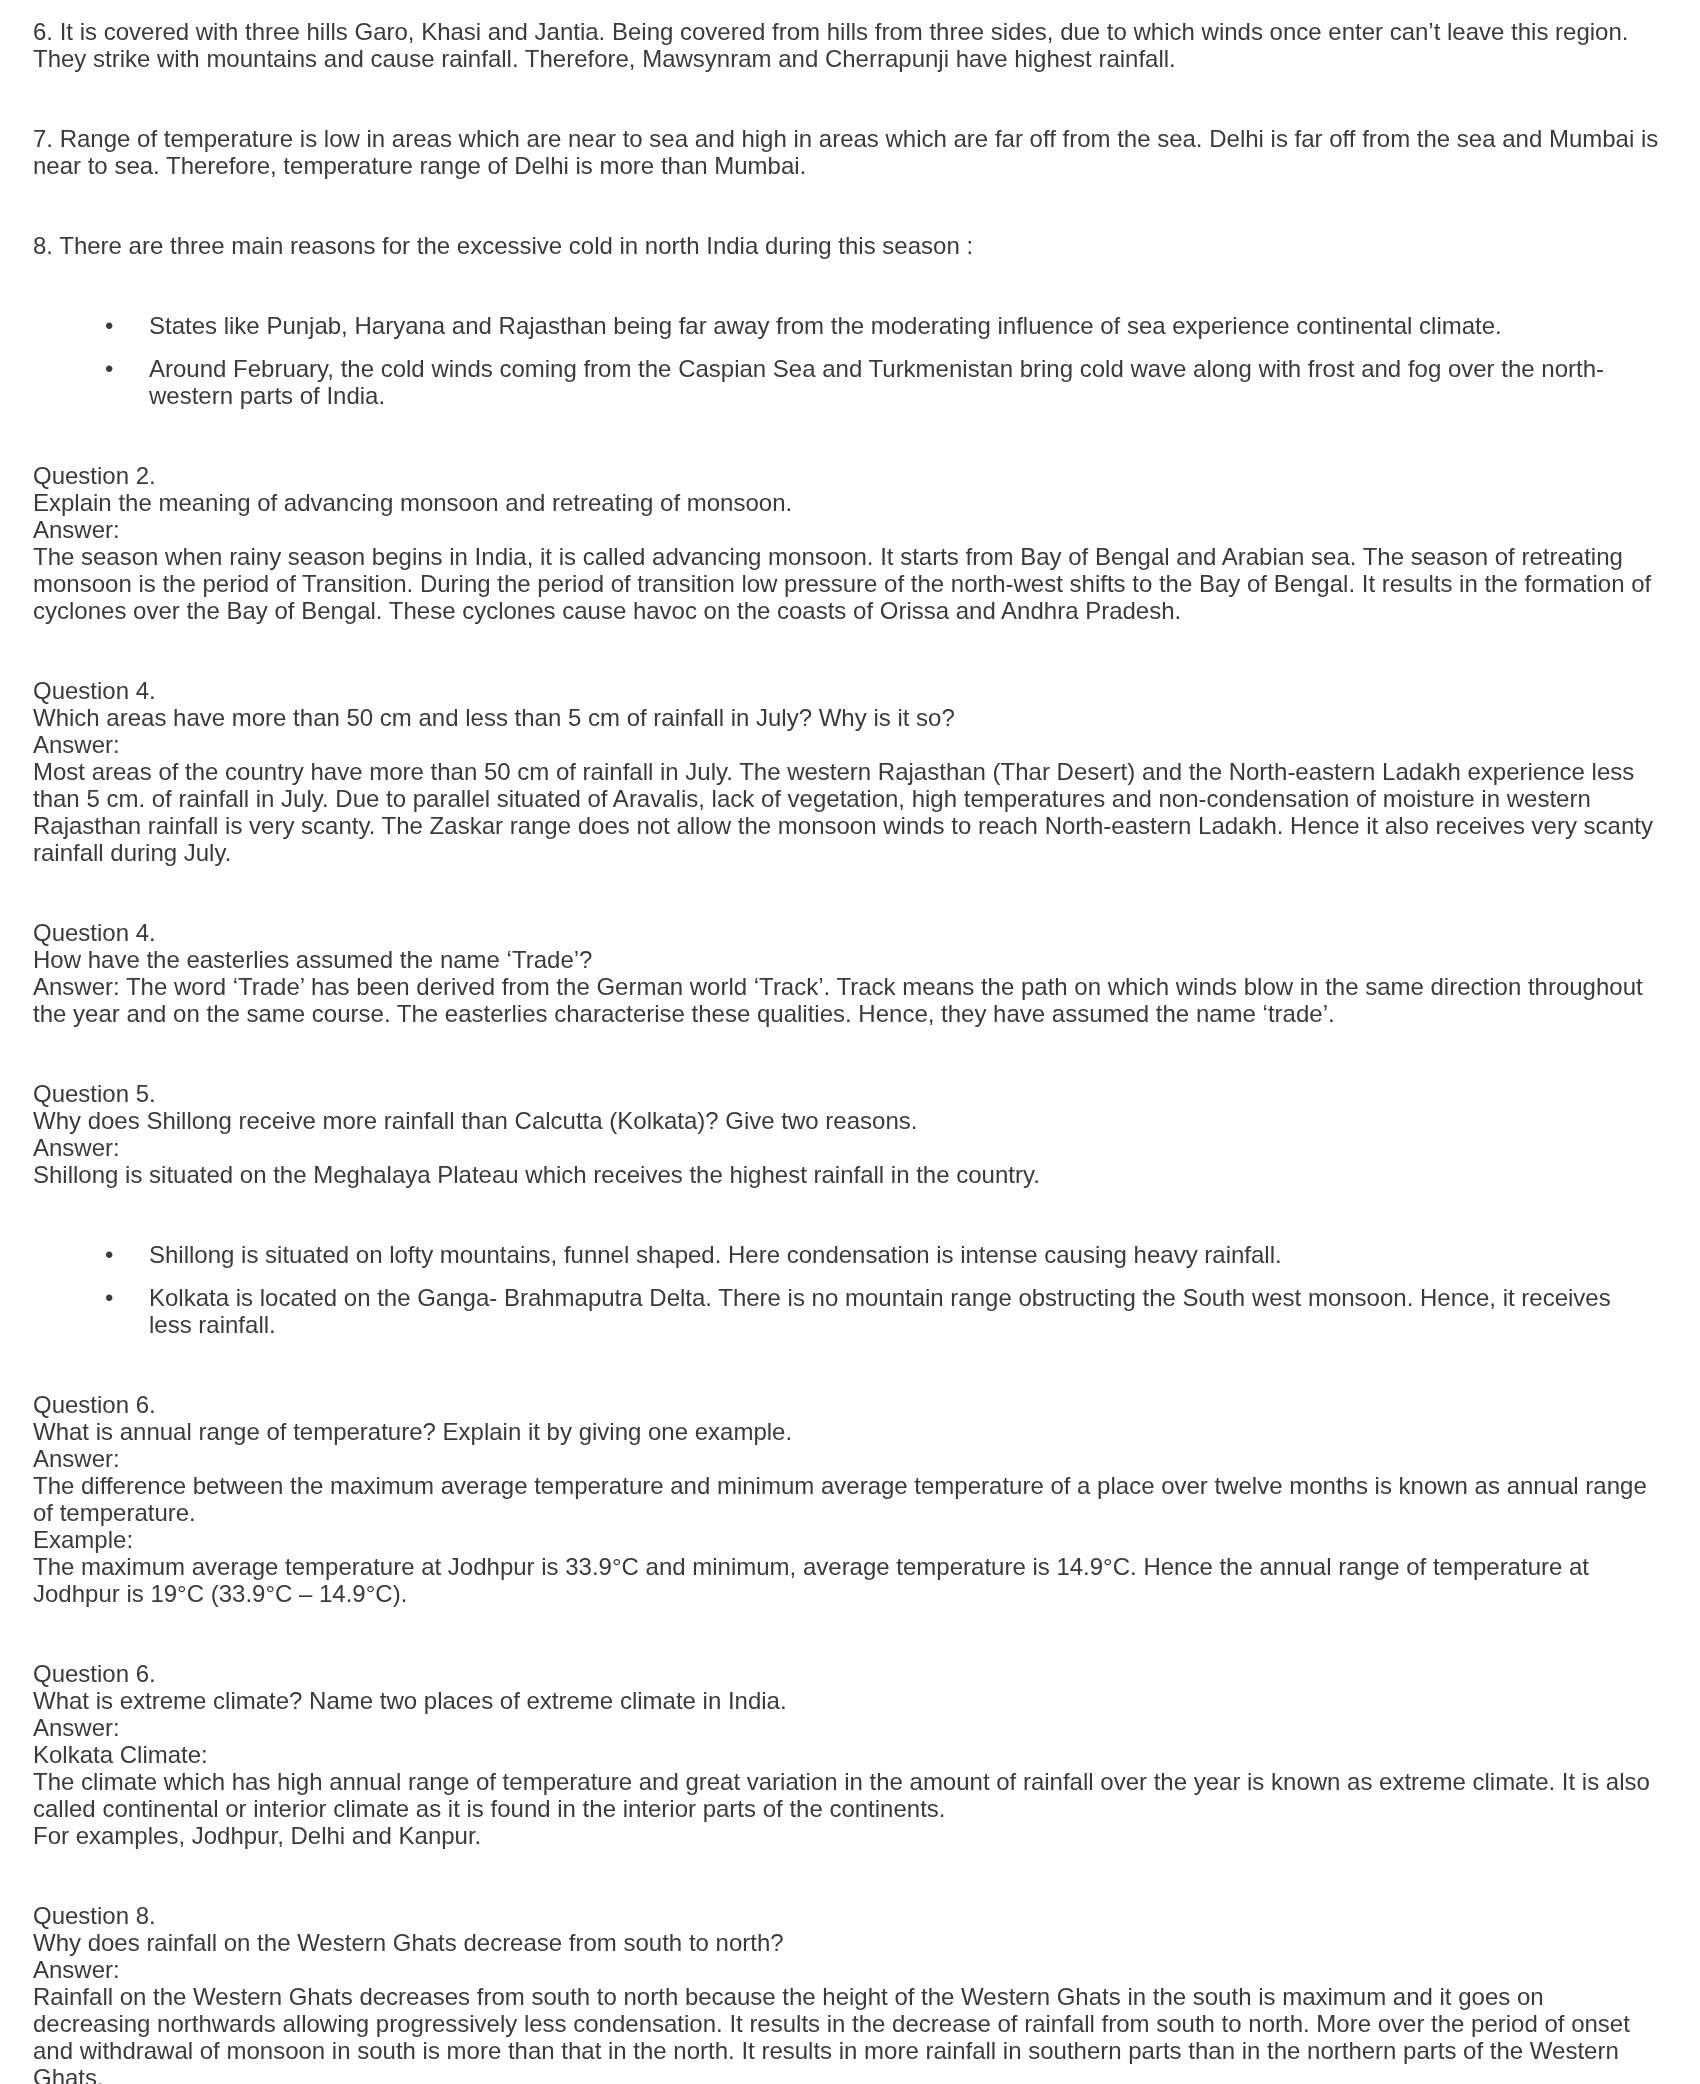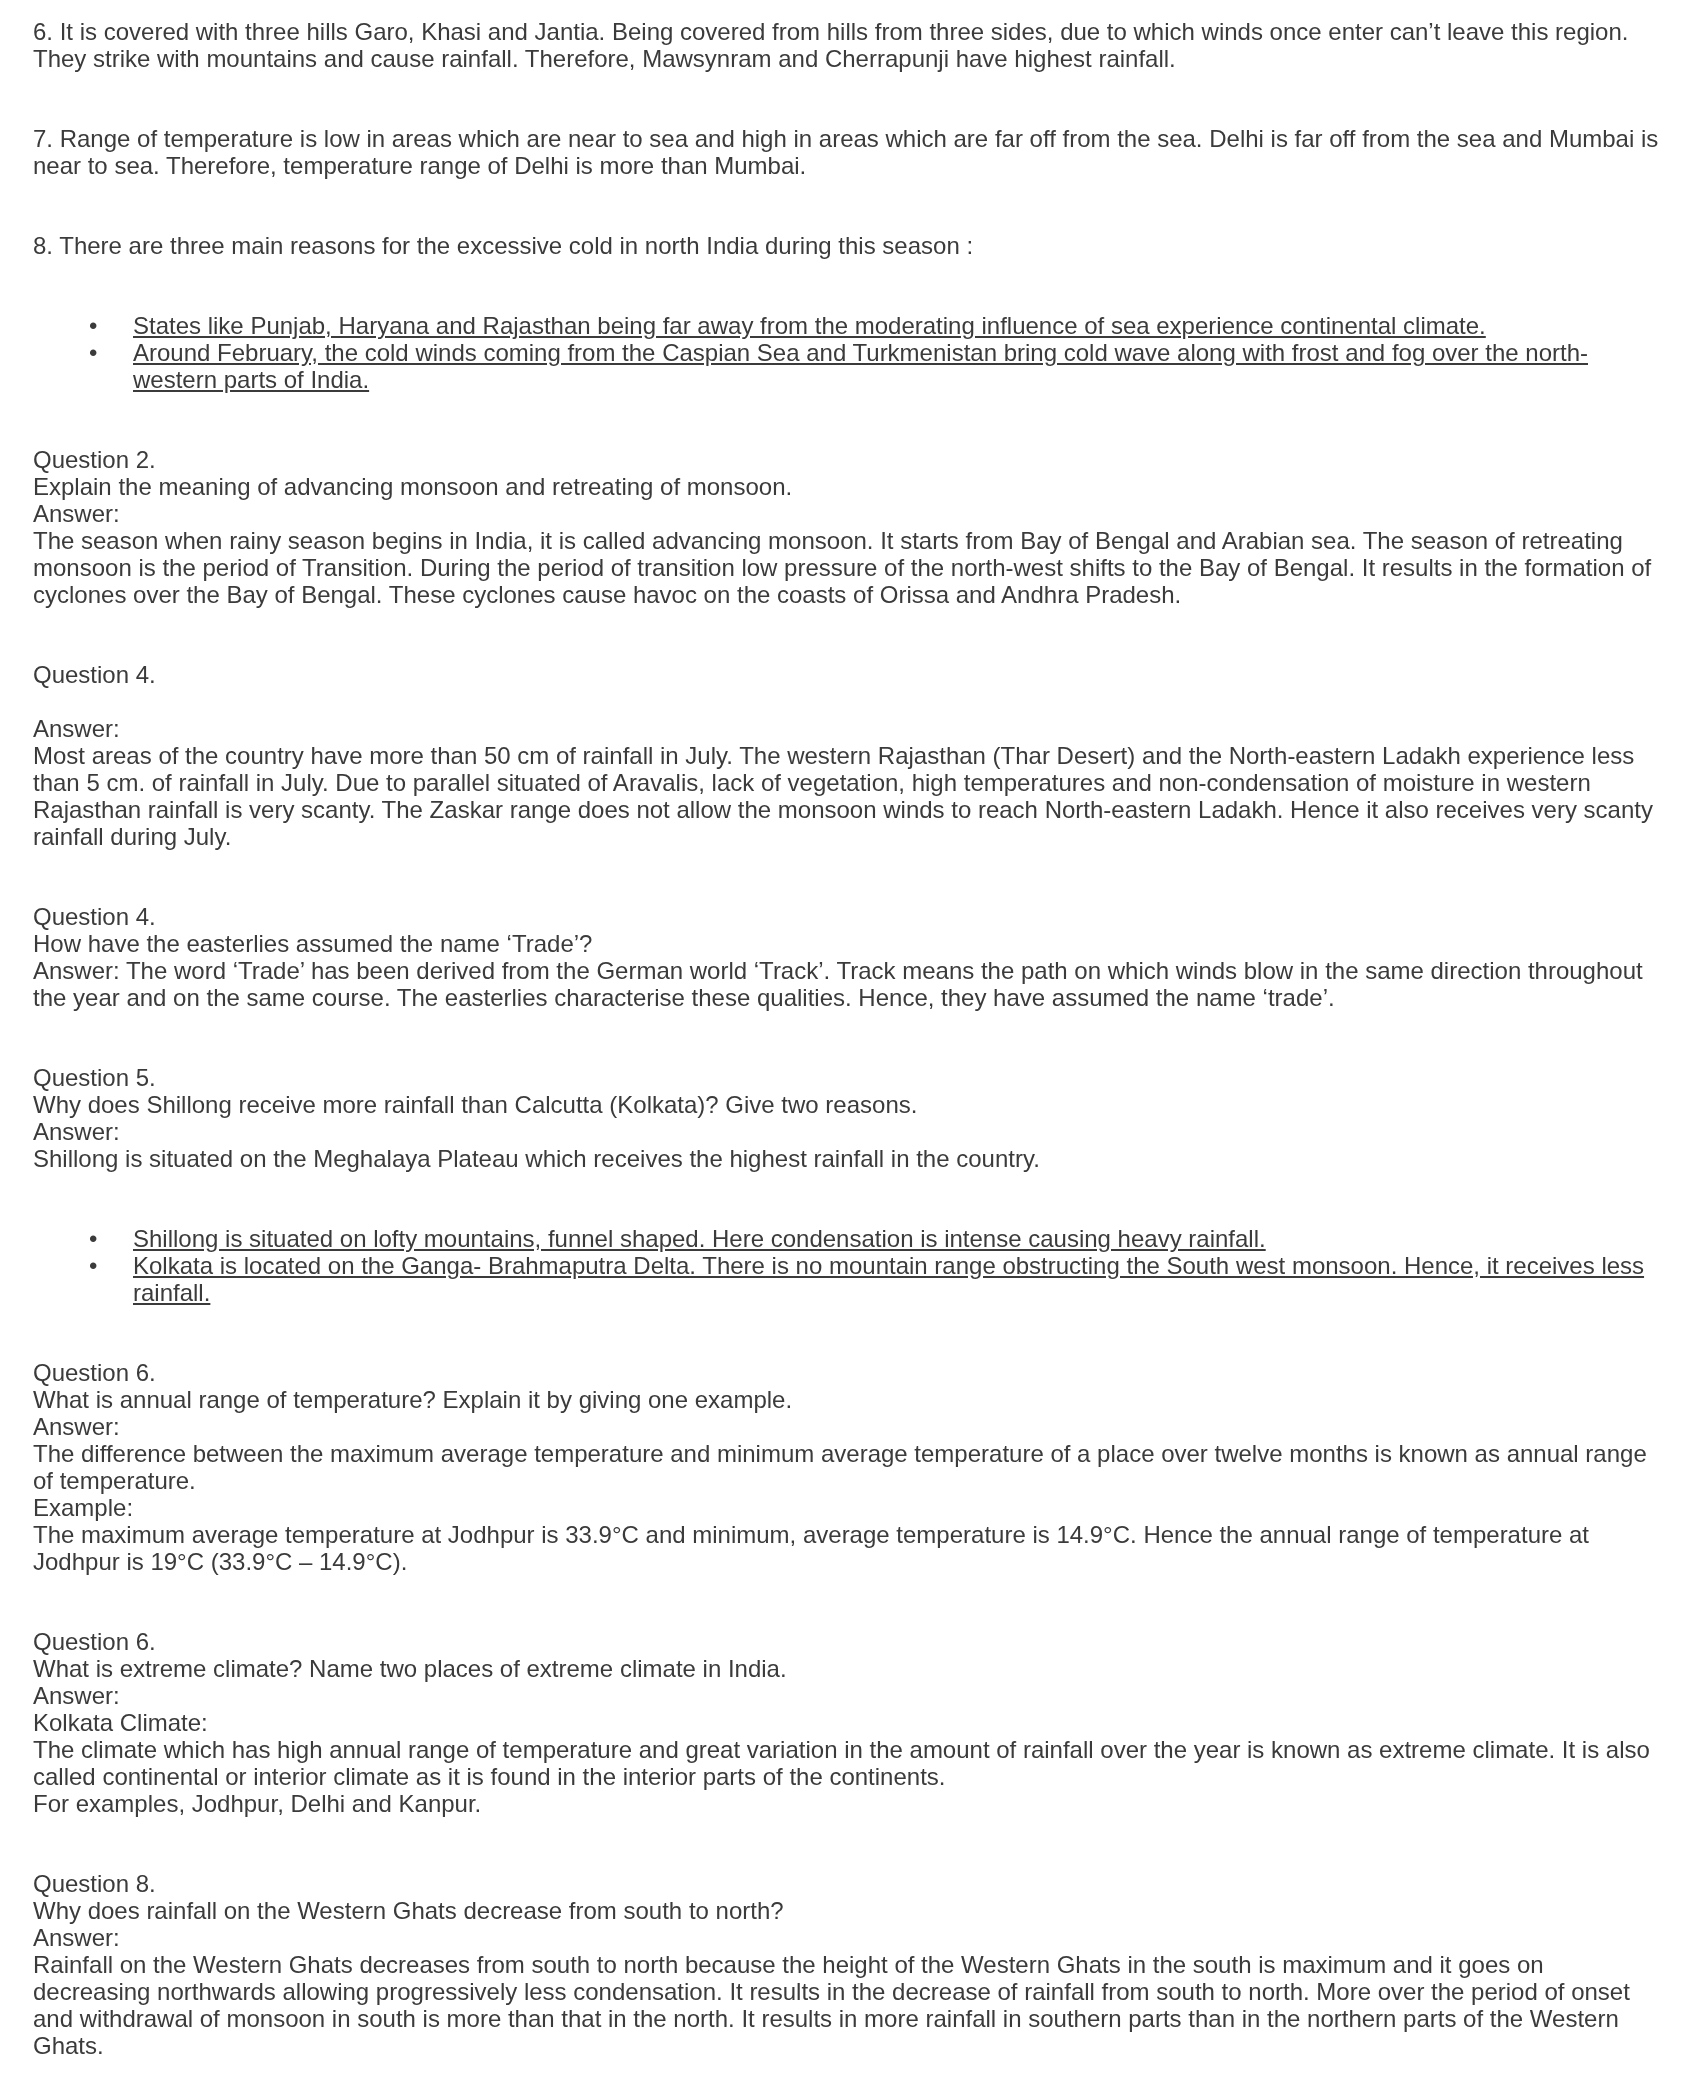--- a/index.html
+++ b/index.html
@@ -23,22 +23,21 @@
   p.block {
     margin: 0 0 53px 0;
   }
   ul.bullets {
     margin: 53px 0;
     padding: 0 0 0 100px;
     list-style: none;
   }
   ul.bullets li {
     position: relative;
-    margin: 0;
-    text-decoration: underline;
+    margin: 16px;
   }
   ul.bullets li::before {
     content: "\2022";
     position: absolute;
     left: -44px;
     top: 0;
   }
 </style>
 </head>
 <body style="background: rgb(255, 255, 255); color: rgb(59, 59, 59);">
@@ -64,21 +63,21 @@
 
   <p class="block">
     <span>Question 2.</span><br>
     <span>Explain the meaning of advancing monsoon and retreating of monsoon.</span><br>
     <span>Answer:</span><br>
     <span>The season when rainy season begins in India, it is called advancing monsoon. It starts from Bay of Bengal and Arabian sea. The season of retreating monsoon is the period of Transition. During the period of transition low pressure of the north-west shifts to the Bay of Bengal. It results in the formation of cyclones over the Bay of Bengal. These cyclones cause havoc on the coasts of Orissa and Andhra Pradesh.</span>
   </p>
 
   <p class="block">
     <span>Question 4.</span><br>
-    <br>
+    <span>Which areas have more than 50 cm and less than 5 cm of rainfall in July? Why is it so?</span><br>
     <span>Answer:</span><br>
     <span>Most areas of the country have more than 50 cm of rainfall in July. The western Rajasthan (Thar Desert) and the North-eastern Ladakh experience less than 5 cm. of rainfall in July. Due to parallel situated of Aravalis, lack of vegetation, high temperatures and non-condensation of moisture in western Rajasthan rainfall is very scanty. The Zaskar range does not allow the monsoon winds to reach North-eastern Ladakh. Hence it also receives very scanty rainfall during July.</span>
   </p>
 
   <p class="block">
     <span>Question 4.</span><br>
     <span>How have the easterlies assumed the name ‘Trade’?</span><br>
     <span>Answer: The word ‘Trade’ has been derived from the German world ‘Track’. Track means the path on which winds blow in the same direction throughout the year and on the same course. The easterlies characterise these qualities. Hence, they have assumed the name ‘trade’.</span>
   </p>
 

